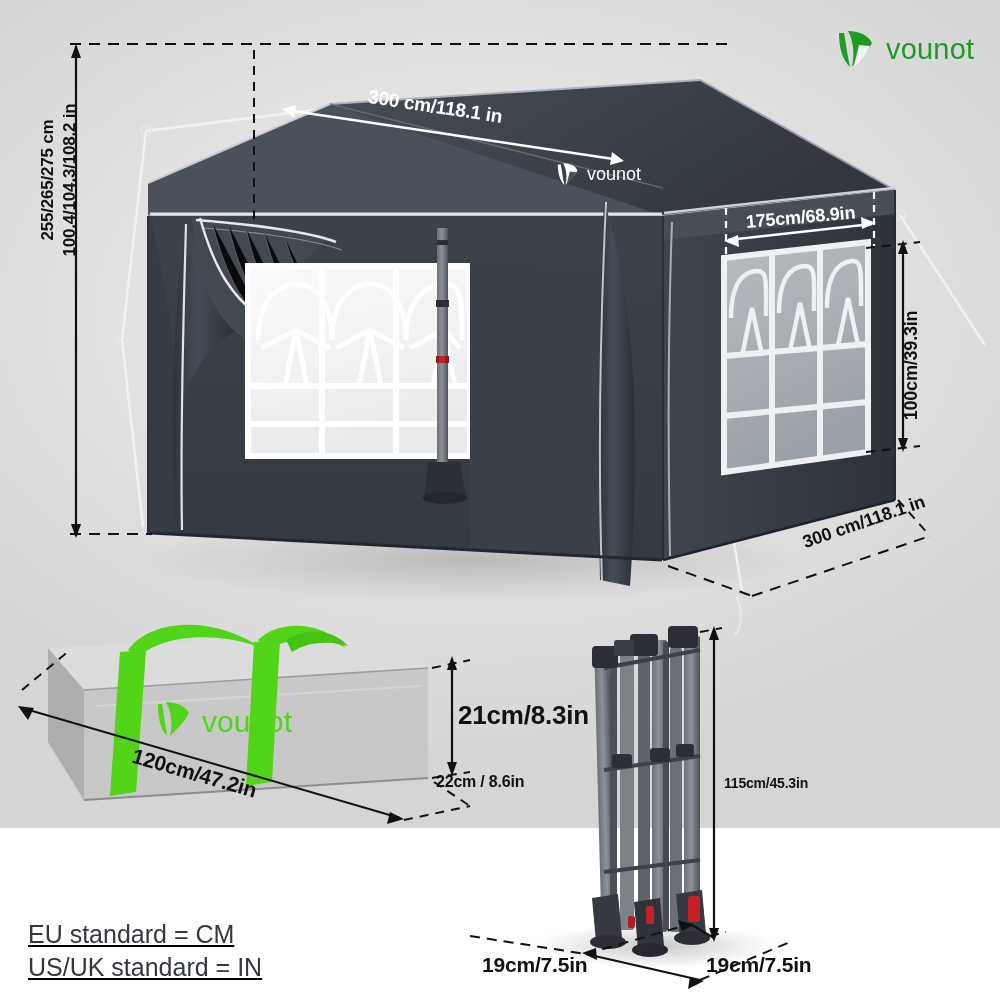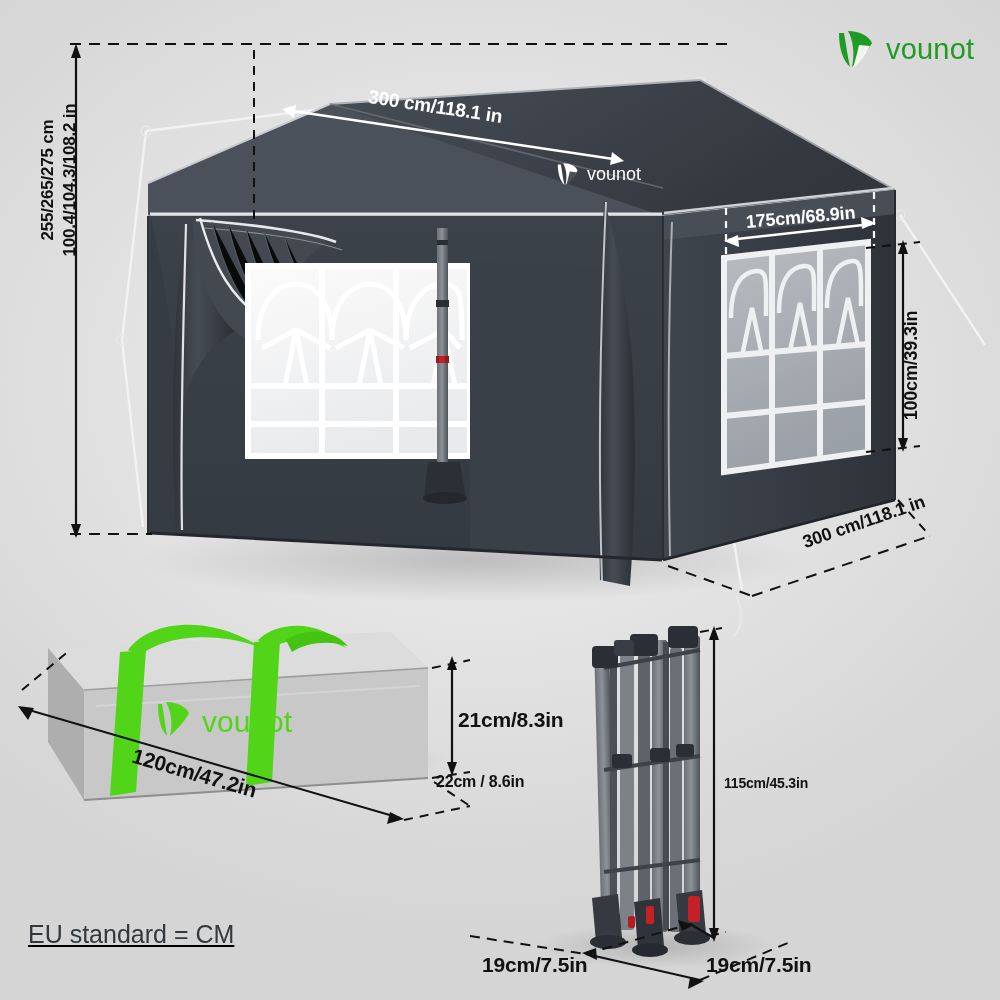--- a/index.html
+++ b/index.html
@@ -4,21 +4,21 @@
 <style>
   * { box-sizing: border-box; }
   html, body {
     margin: 0; padding: 0;
     width: 1000px; height: 1000px;
     font-family: "Liberation Sans", sans-serif;
     overflow: hidden;
   }
   #stage {
     position: relative;
-    width: 1000px; height: 1000px;
+    width: 1000px; height: 828px;
     background:
       radial-gradient(ellipse 70% 55% at 48% 38%, #ededed 0%, #e4e4e4 45%, #dcdcdc 72%, #d5d5d5 100%);
   }
   .abs { position: absolute; }
 
   
   #brand { left: 836px; top: 22px; width: 156px; height: 54px; display: flex; align-items: center; gap: 10px; }
   .leafmark { width: 40px; height: 44px; }
   .brandtext { font-size: 29px; color: #1f9b24; letter-spacing: .2px; }
 
@@ -404,24 +404,25 @@
 
   <div class="abs" style="left:831px; top:355px; width:160px; transform:rotate(-90deg); transform-origin:center;">
     <div style="display:flex; justify-content:center;">
       <span class="dim" style="font-size:18px;">100cm/39.3in</span>
     </div>
   </div>
 
   <div class="abs dim" style="left:800px; top:533px; font-size:18px; transform:rotate(-19deg); transform-origin:left top;">300 cm/118.1 in</div>
 
   <div class="abs dim" style="left:136px; top:744px; font-size:21px; transform:rotate(16deg); transform-origin:left top;">120cm/47.2in</div>
-  <div class="abs dim" style="left:458px; top:700px; font-size:21px;margin-top:8px;">21cm/8.3in</div>
+  <div class="abs dim" style="left:458px; top:700px; font-size:26px;">21cm/8.3in</div>
   <div class="abs dim" style="left:436px; top:773px; font-size:16px;">22cm / 8.6in</div>
 
   <div class="abs dim" style="left:724px; top:775px; font-size:14px;">115cm/45.3in</div>
   <div class="abs dim" style="left:482px; top:953px; font-size:21px;">19cm/7.5in</div>
   <div class="abs dim" style="left:706px; top:953px; font-size:21px;">19cm/7.5in</div>
 
   <div class="abs" style="left:28px; top:918px;text-decoration:underline;">
     <div class="legend">EU standard = CM</div>
+    <div class="legend">US/UK standard = IN</div>
   </div>
 
 </div>
 
 </body></html>

